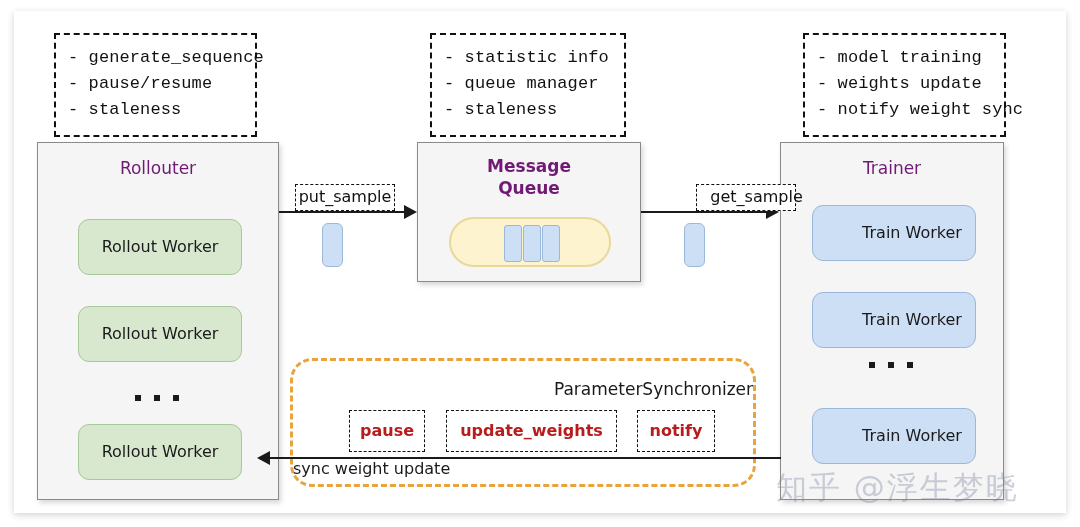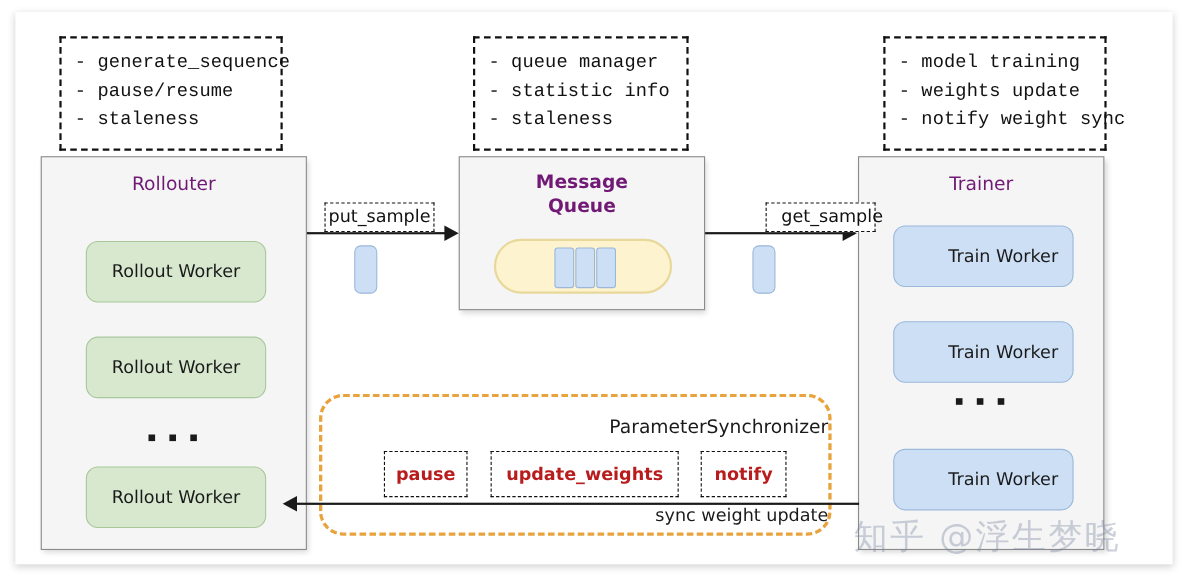--- a/index.html
+++ b/index.html
@@ -162,21 +162,21 @@
   .sync-title {
     position: absolute;
     left: 0; right: 0;
     text-align: right;
     font-size: 17px;
     color: #1a1a1a;
   }
   .sync-sub {
     position: absolute;
     left: 0; right: 0;
-    text-align: right;
+    text-align: left;
     font-size: 16px;
     color: #1a1a1a;
   }
   .sync-cell {
     position: absolute;
     border: 1.6px dashed #111111;
     background: transparent;
     box-sizing: border-box;
     font-size: 16px;
     color: #b91c1c;
@@ -199,22 +199,22 @@
 <div id="root">
   <div id="card">
 
     <div class="note" style="left:40px; top:22px; width:203px; height:104px;">
       <div class="note-line">- generate_sequence</div>
       <div class="note-line">- pause/resume</div>
       <div class="note-line">- staleness</div>
     </div>
 
     <div class="note" style="left:416px; top:22px; width:196px; height:104px;">
+      <div class="note-line">- statistic info</div>
       <div class="note-line">- queue manager</div>
-      <div class="note-line">- statistic info</div>
       <div class="note-line">- staleness</div>
     </div>
 
     <div class="note" style="left:789px; top:22px; width:203px; height:104px;">
       <div class="note-line">- model training</div>
       <div class="note-line">- weights update</div>
       <div class="note-line">- notify weight sync</div>
     </div>
 
     <div class="panel" style="left:23px; top:131px; width:242px; height:358px;">

